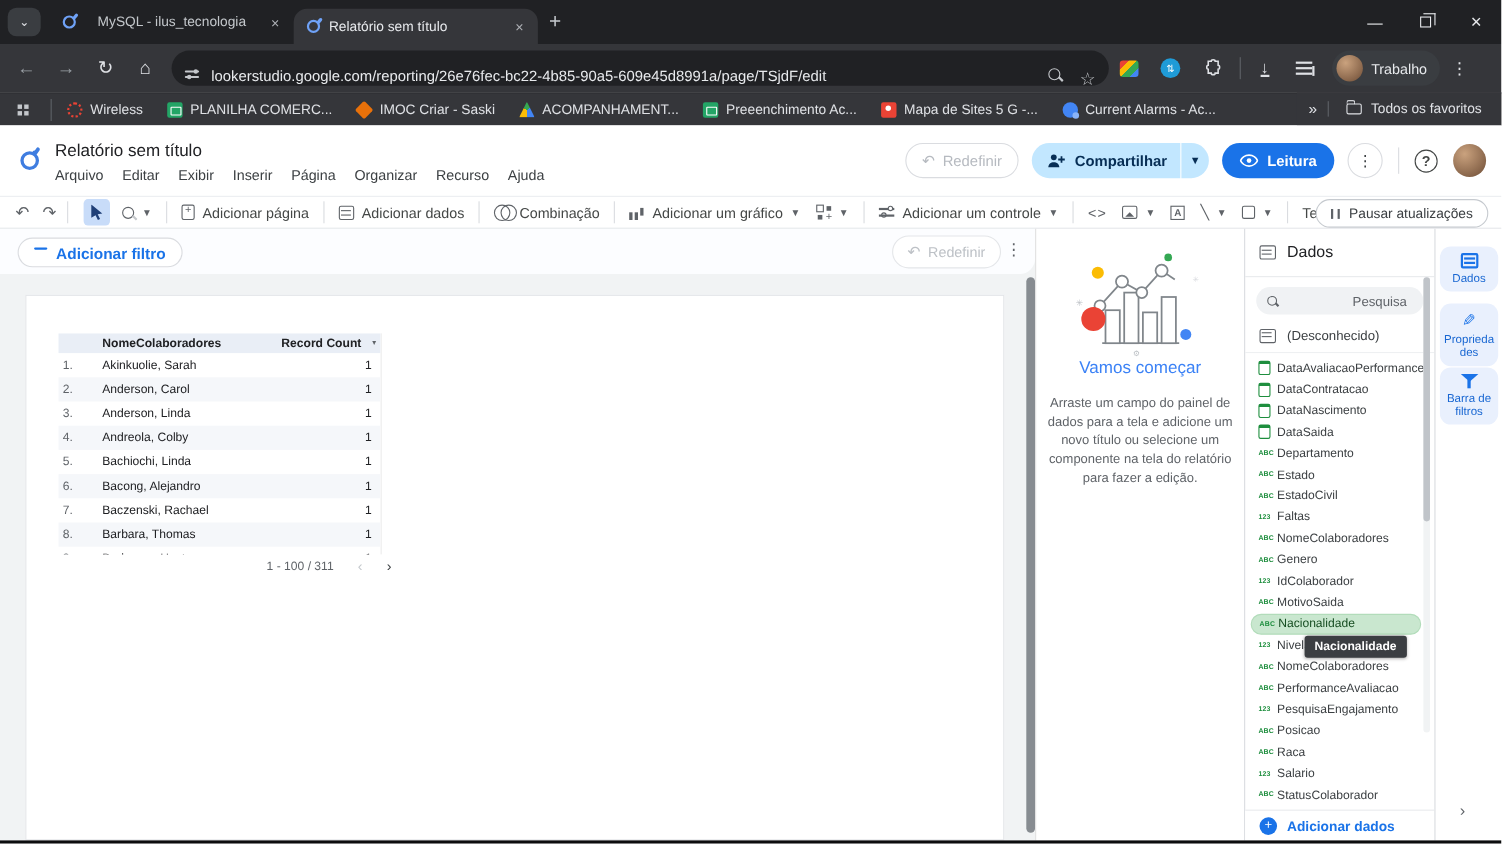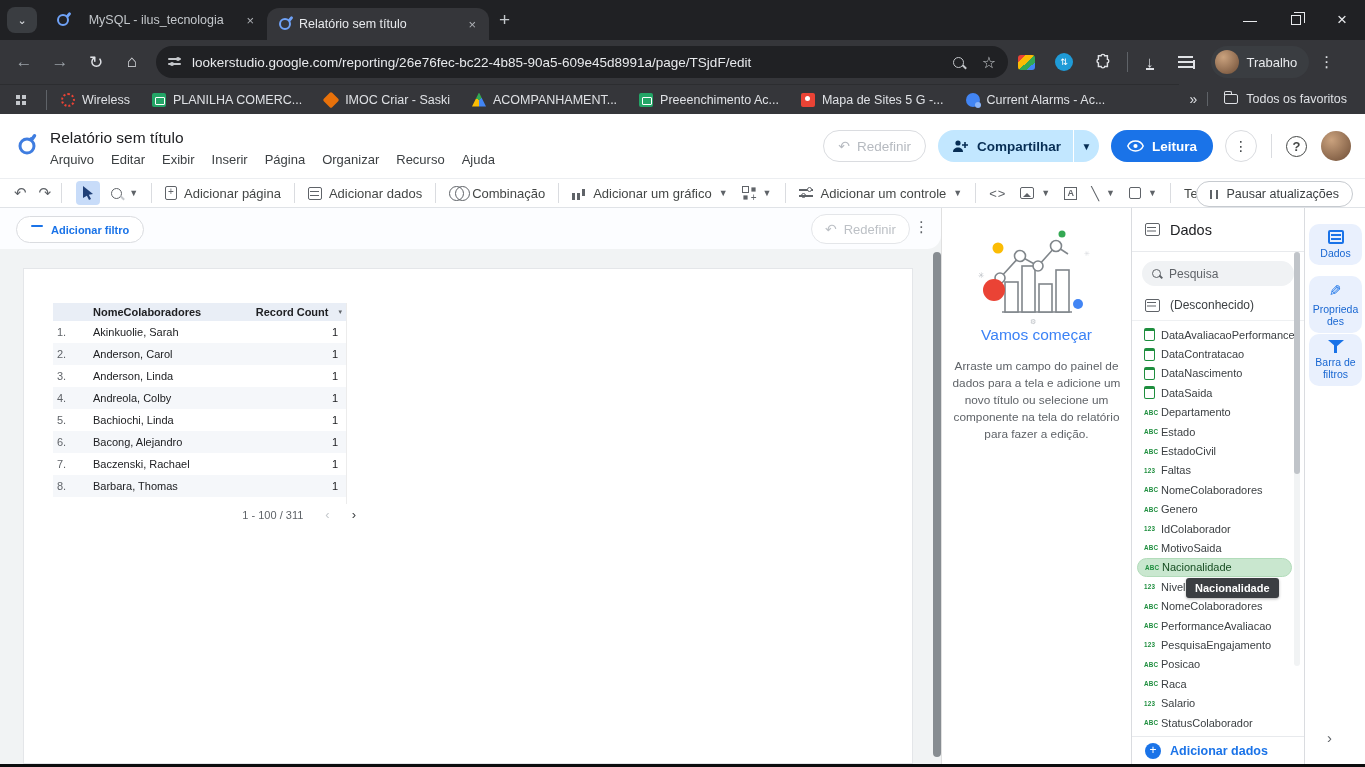--- a/index.html
+++ b/index.html
@@ -18,21 +18,21 @@
   .newtab { color:#c3c7cb; font-size:19px; margin-left:10px; }
   .wincontrols { margin-left:auto; display:flex; align-items:center; height:40px; }
   .winbtn { width:46px; height:40px; display:flex; align-items:center; justify-content:center; color:#e8eaed; font-size:14px; }
   .maxglyph { width:10px; height:10px; border:1.5px solid #e8eaed; position:relative; }
   .maxglyph::before { content:""; position:absolute; left:2px; top:-4px; width:10px; height:10px; border:1.5px solid #e8eaed; border-left:none; border-bottom:none; }
 
   
   .navbar { position:absolute; left:0; top:40px; width:1365px; height:44px; background:#35363a; display:flex; align-items:center; }
   .navicon { color:#9aa0a6; font-size:17px; width:36px; text-align:center; }
   .navicon.lit { color:#dfe1e5; }
-  .omnibox { height:32px; width:852px; margin-left:6px; background:#202124; border-radius:16px; display:flex; align-items:center; padding:16px 12px; }
+  .omnibox { height:32px; width:852px; margin-left:6px; background:#202124; border-radius:16px; display:flex; align-items:flex-start; padding:16px 12px; }
   .tune { width:14px; height:12px; position:relative; flex:none; }
   .tune::before, .tune::after { content:""; position:absolute; left:0; height:2px; width:13px; background:#c4c7cb; border-radius:2px; }
   .tune::before { top:2px; } .tune::after { top:7px; }
   .tune i { position:absolute; width:4px; height:4px; background:#c4c7cb; border-radius:50%; top:1px; left:8px; }
   .tune i + i { top:6px; left:2px; }
   .url { color:#e8eaed; font-size:13.5px; margin-left:10px; flex:1; white-space:nowrap; overflow:hidden; }
   .mag { width:11px; height:11px; border:1.8px solid #c4c7cb; border-radius:50%; position:relative; flex:none; }
   .mag::after { content:""; position:absolute; width:5px; height:1.8px; background:#c4c7cb; transform:rotate(45deg); right:-4px; bottom:-1px; }
   .ob-star { color:#c4c7cb; font-size:16px; margin-left:18px; }
   .ext-colored { width:17px; height:15px; border-radius:3px; background:linear-gradient(135deg,#ea4335 25%,#fbbc04 25% 50%,#34a853 50% 75%,#4285f4 75%); margin:0 10px; }
@@ -111,21 +111,21 @@
   .sliders i + i { top:6px; left:2px; }
   .imgbox { width:14px; height:12px; border:1.5px solid #5f6368; border-radius:2px; position:relative; }
   .imgbox::after { content:""; position:absolute; left:2px; bottom:1px; border-left:4px solid transparent; border-right:4px solid transparent; border-bottom:4px solid #5f6368; }
   .txtbox { width:13px; height:13px; border:1.5px solid #5f6368; font-size:9px; font-weight:bold; color:#5f6368; display:flex; align-items:center; justify-content:center; }
   .shapebox { width:12px; height:12px; border:1.5px solid #5f6368; border-radius:2px; }
   .pause-btn { position:absolute; right:12px; top:2px; height:26px; border:1px solid #c6cacf; border-radius:14px; display:flex; align-items:center; padding:0 13px; font-size:12.5px; color:#3c4043; background:#fff; }
   .pauseglyph { width:8px; height:9px; border-left:2.5px solid #5f6368; border-right:2.5px solid #5f6368; margin-right:8px; }
 
   
   .filterbar { position:absolute; left:0; top:208px; width:941px; height:41px; background:#fcfdff; border-radius:0 0 14px 0; }
-  .add-filter { position:absolute; left:16px; top:8px; height:27px; border:1px solid #dadce0; border-radius:14px; display:flex; align-items:center; padding:0 14px; color:#1a73e8; font-size:11px; font-weight:bold; background:#fff; }
+  .add-filter { position:absolute; left:16px; top:8px; height:27px; border:1px solid #dadce0; border-radius:14px; display:flex; align-items:center; padding:0 14px; color:#1a73e8; font-size:14px; font-weight:bold; background:#fff; }
   .funnel-sm { width:12px; height:10px; position:relative; margin-right:8px; }
   .funnel-sm::before { content:""; position:absolute; left:0; top:0; width:12px; height:2px; background:#1a73e8; box-shadow:2px 4px 0 -1px #1a73e8, 4px 8px 0 -2px #1a73e8; border-radius:1px; }
   .fb-reset { position:absolute; left:811px; top:6px; height:30px; border:1px solid #e4e6e9; border-radius:15px; display:flex; align-items:center; padding:0 13px; color:#bdc1c6; font-size:13px; background:#fff; }
   .fb-kebab { position:absolute; left:914px; top:10px; color:#5f6368; font-size:15px; }
 
   
   .canvas-area { position:absolute; left:0; top:208px; width:941px; height:556px; background:#f1f3f4; z-index:-1; }
   .page { position:absolute; left:23px; top:268px; width:890px; height:496px; background:#fff; border:1px solid #e4e6e9; }
   .canvas-scroll { position:absolute; left:933px; top:252px; width:8px; height:505px; background:#878c91; border-radius:4px; }
 
@@ -151,21 +151,21 @@
 
   
   .data-panel { position:absolute; left:1131px; top:208px; width:173px; height:556px; background:#fff; border-left:1px solid #dadce0; }
   .dp-header { height:44px; display:flex; align-items:center; border-bottom:1px solid #e8eaed; }
   .listglyph { width:15px; height:13px; border:1.6px solid #5f6368; border-radius:2px; position:relative; margin:0 10px 0 13px; flex:none; }
   .listglyph::before { content:""; position:absolute; left:1px; top:2.5px; width:9px; height:1.4px; background:#5f6368; box-shadow:0 3.5px 0 #5f6368; }
   .dp-title { font-size:14.5px; color:#202124; }
   .dp-search { margin:9px 10px 0 10px; height:25px; background:#f0f2f4; border-radius:13px; display:flex; align-items:center; padding:0 10px; }
   .dp-search .mag2 { width:9px; height:9px; border:1.6px solid #5f6368; border-radius:50%; position:relative; flex:none; }
   .dp-search .mag2::after { content:""; position:absolute; width:4px; height:1.6px; background:#5f6368; transform:rotate(45deg); right:-3px; bottom:-1px; }
-  .dp-search input { border:none; outline:none; background:none; font-size:12px; color:#000000; margin-left:8px; width:110px; font-family:inherit; }
+  .dp-search input { border:none; outline:none; background:none; font-size:12px; color:#000000; margin-left:8px; width:110px; font-family:inherit;text-align:right; }
   .dp-search input::placeholder { color:#5f6368; }
   .dp-source { height:31px; display:flex; align-items:center; font-size:12px; color:#3c4043; border-bottom:1px solid #eef0f2; margin-top:4px; }
   .dp-list { position:relative; height:414px; overflow:hidden; padding-top:4px; }
   .frow { display:flex; align-items:center; height:19.4px; padding-left:12px; position:relative; }
   .frow.selected { background:#c9e7cf; border:1px solid #b2dcba; border-radius:11px; margin:0 12px 0 5px; padding-left:7px; }
   .ficon { width:17px; flex:none; font-size:6.3px; font-weight:bold; color:#1e8e3e; letter-spacing:.2px; }
   .ficon[data-kind="num"]::before { content:"123"; }
   .ficon[data-kind="text"]::before { content:"ABC"; }
   .ficon[data-kind="date"] { width:17px; }
   .ficon[data-kind="date"]::before { content:""; display:block; width:9px; height:9px; border:1.4px solid #1e8e3e; border-top-width:3px; border-radius:2px; }

